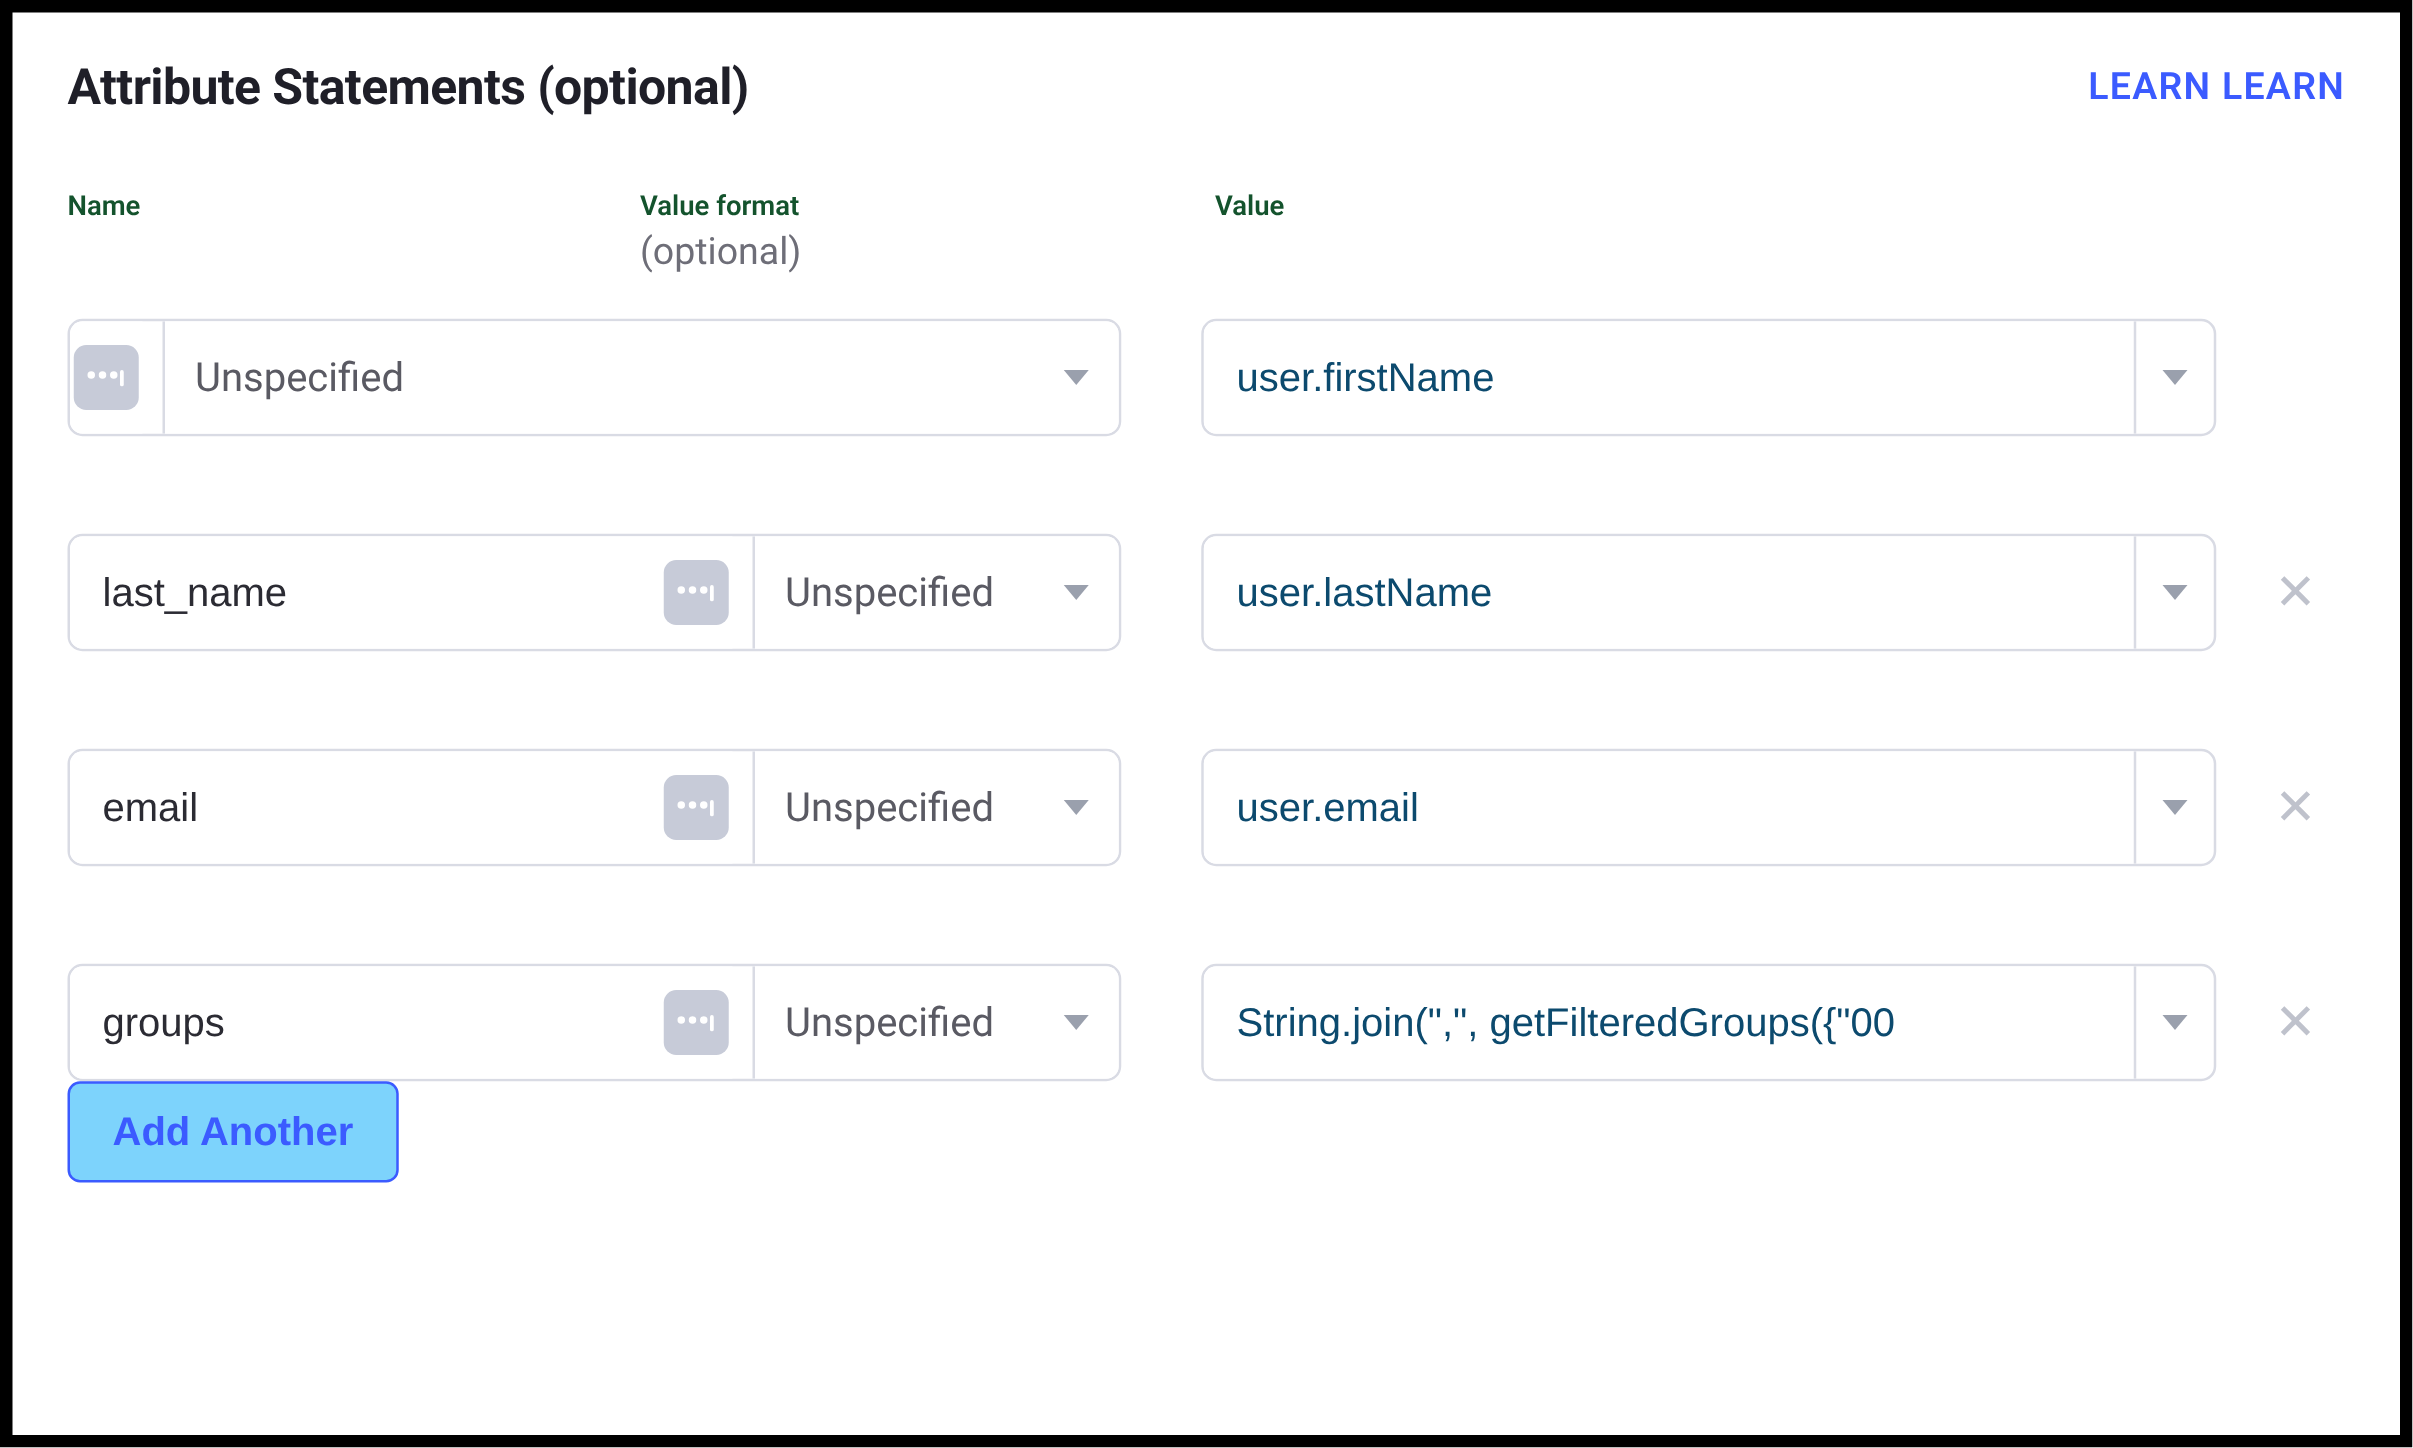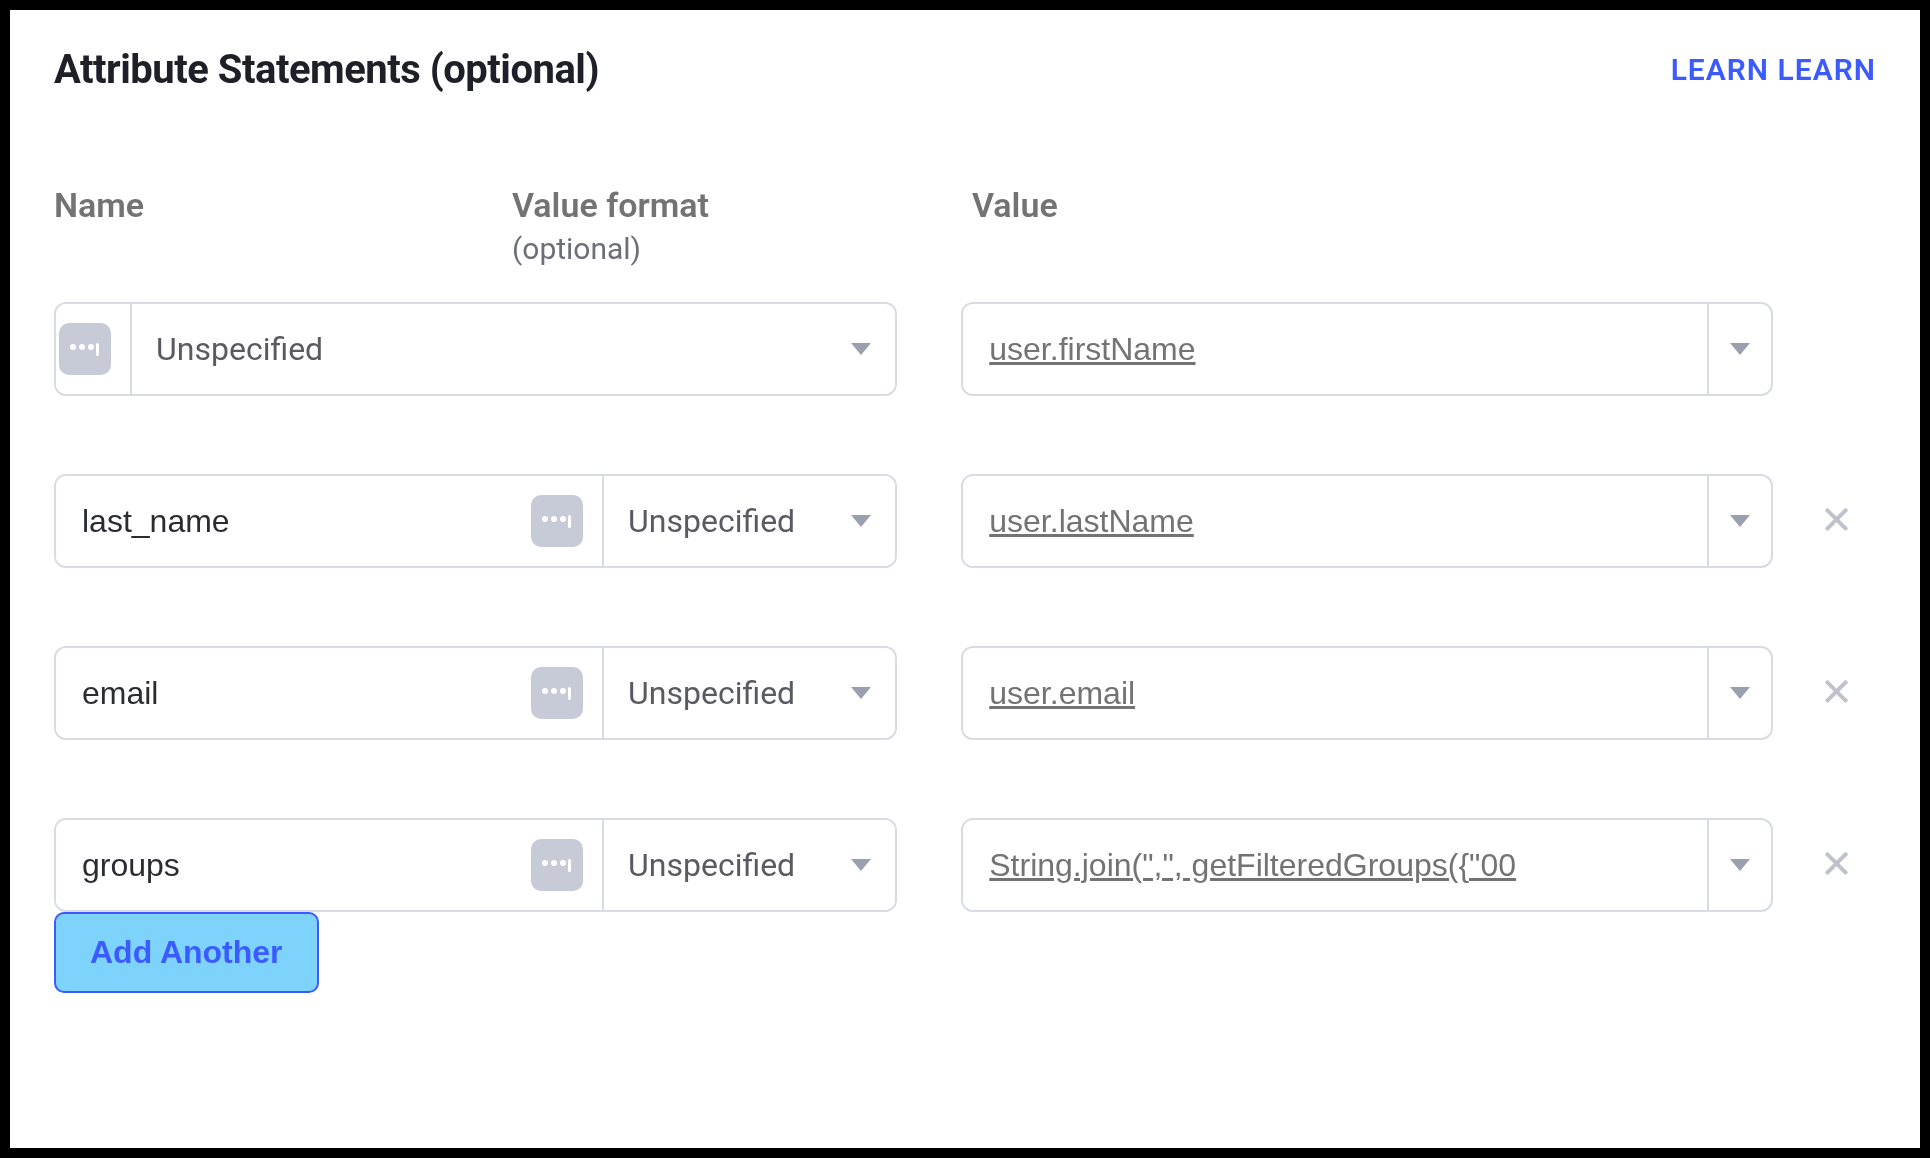--- a/index.html
+++ b/index.html
@@ -39,24 +39,23 @@
   }
   .col-headers {
     display: flex;
     align-items: flex-start;
     margin-bottom: 36px;
   }
   .col-name-h { width: 458px; }
   .col-format-h { width: 460px; }
   .col-value-h { flex: 1; }
   .col-head-label {
-    font-size: 34px;
+    font-size: 22px;
     font-weight: 600;
-    color: #737373;
-    margin-top: 32px;
+    color: #14532d;
   }
   .col-head-sub {
     font-size: 30px;
     color: #6e6e78;
     margin-top: 6px;
   }
 
   .rows { display: flex; flex-direction: column; gap: 78px; }
 
   .row {
@@ -143,26 +142,25 @@
     overflow: hidden;
     height: 94px;
     width: 820px;
   }
   .value-input {
     flex: 1;
     border: none;
     outline: none;
     font-size: 32px;
     padding: 0 26px;
-    color: #737373;
+    color: #0c4a6e;
     background: #fff;
     white-space: nowrap;
     overflow: hidden;
     text-overflow: clip;
-    text-decoration: underline;
   }
 
   .remove-slot {
     width: 80px;
     display: flex;
     align-items: center;
     justify-content: center;
     margin-left: 24px;
   }
   .remove-x {

